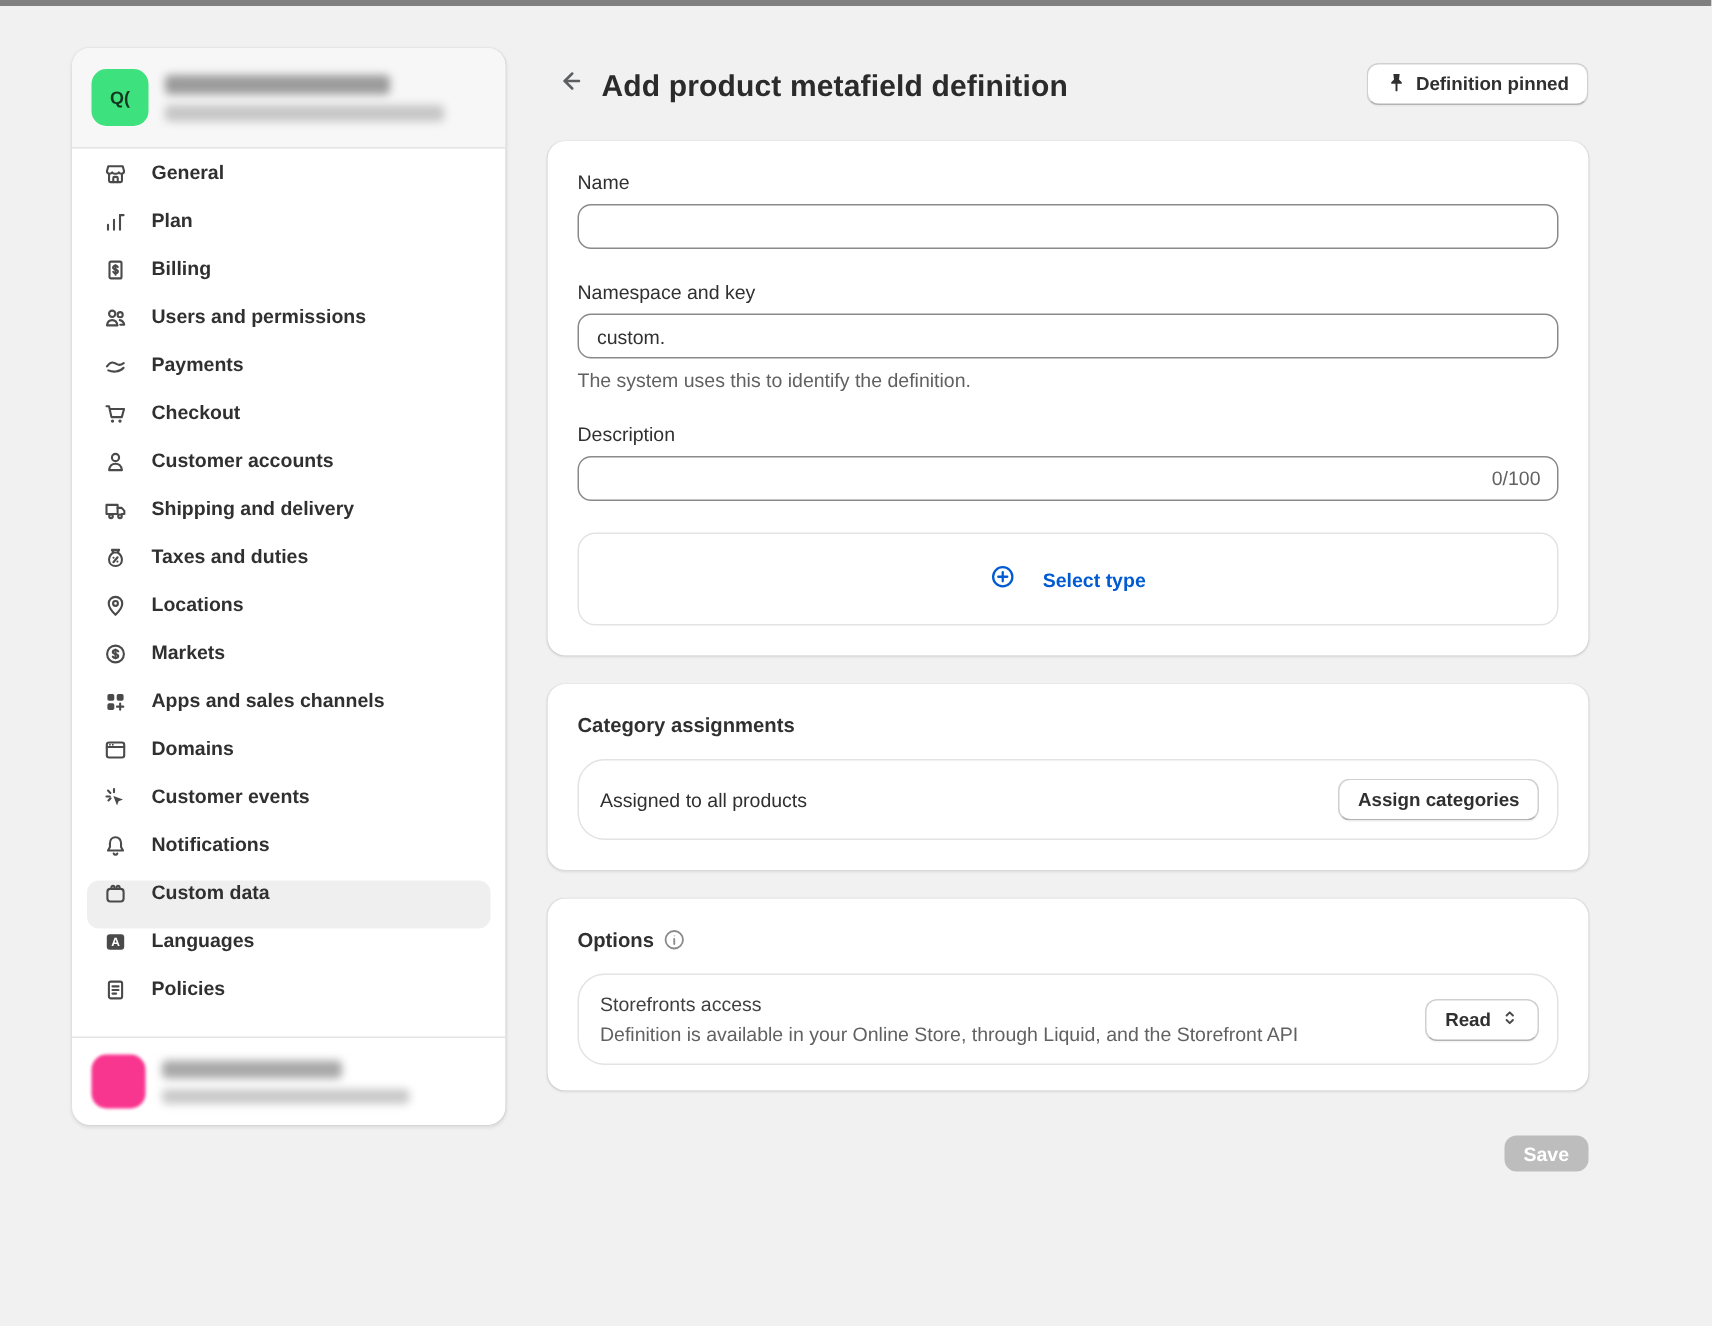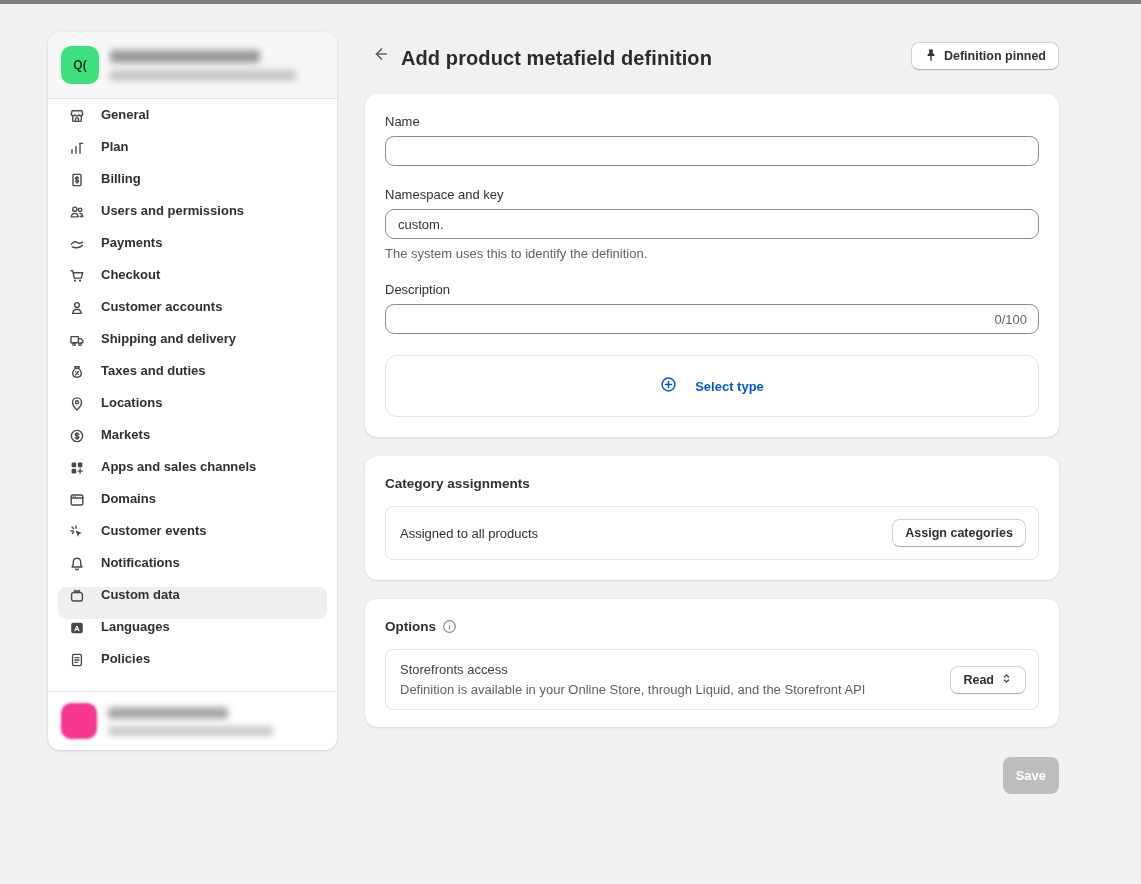--- a/index.html
+++ b/index.html
@@ -91,31 +91,31 @@
     display:flex; align-items:center; justify-content:center;
   }
   .select-type-link {
     display:inline-flex; align-items:center; gap:18px; border:none; background:transparent;
     color:#005BD3; font-size:13px; font-weight:700; font-family:inherit; cursor:pointer;
   }
 
   .section-title { font-size:13.5px; font-weight:700; color:#303030; }
   .section-title-row { display:flex; align-items:center; gap:6px; margin-bottom:15px; }
   .inner-box {
-    border:1px solid #e3e3e3; border-radius:8px; padding:12px 12px 12px 14px;
+    border:1px solid #e3e3e3; border-radius:18px; padding:12px 12px 12px 14px;
     display:flex; align-items:center; gap:12px;
   }
   .inner-box .grow { flex:1; min-width:0; }
   .row-text { font-size:13px; color:#303030; }
   .row-title { font-size:13px; color:#404040; }
   .row-desc { font-size:13px; color:#616161; margin-top:5px; }
 
   .save-row { display:flex; justify-content:flex-end; margin-top:30px; }
   .save-btn {
-    background:#bdbdbd; color:#fff; border:none; border-radius:8px; height:37px;
+    background:#bdbdbd; color:#fff; border:none; border-radius:8px; height:24px;
     padding:0 13px; font-size:13px; font-weight:700; font-family:inherit; cursor:not-allowed;
   }
 </style>
 </head>
 <body>
 
 <div class="top-strip"></div>
 
 <div class="sidebar">
   <div class="sb-header">

